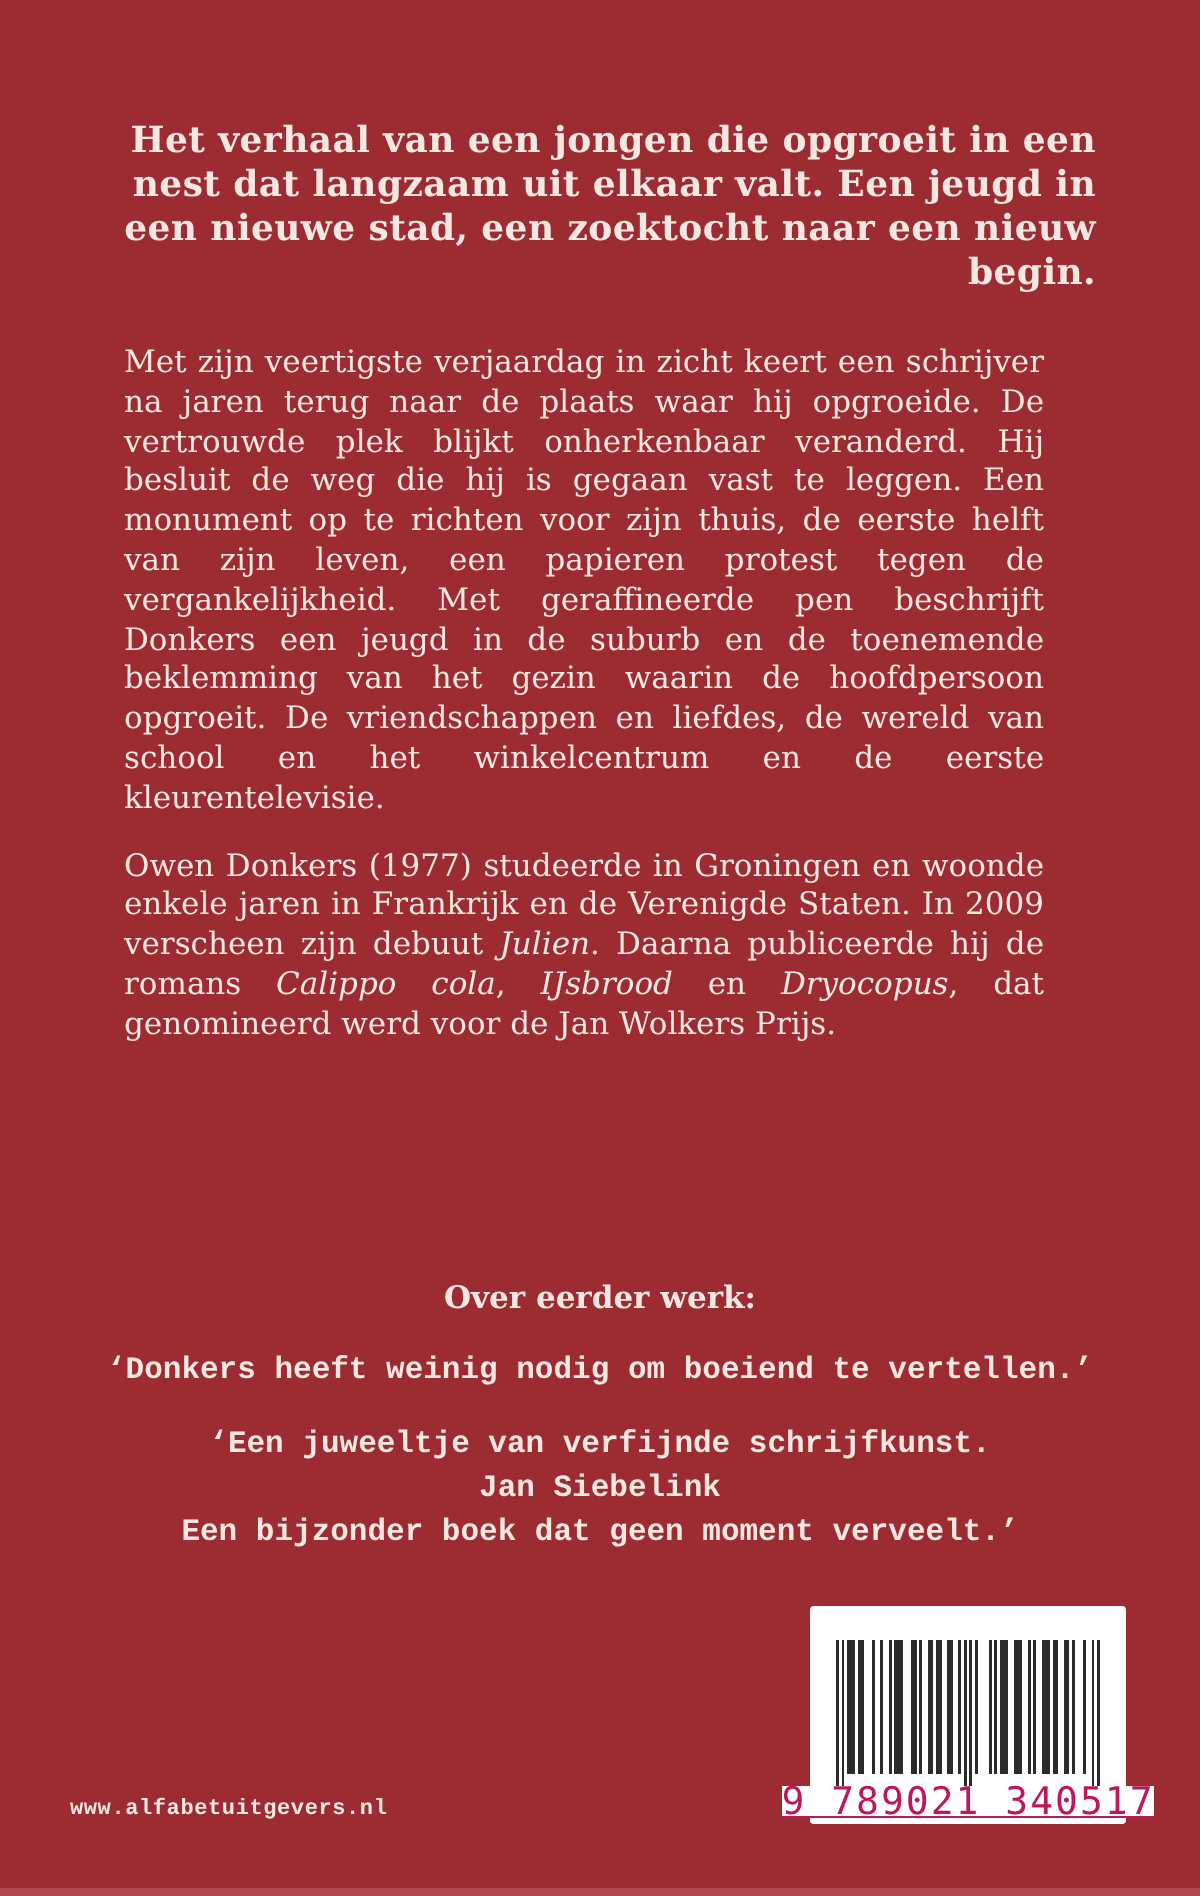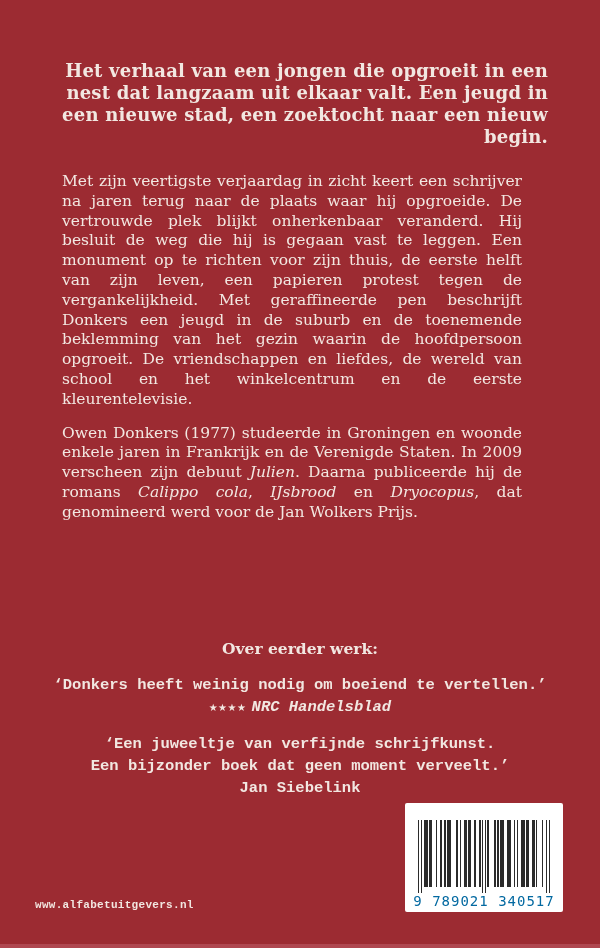--- a/index.html
+++ b/index.html
@@ -58,26 +58,27 @@
     background: #ffffff;
     border-radius: 2px;
     display: flex;
     flex-direction: column;
     align-items: center;
   }
   .barcode-bars { margin-top: 17px; display: block; }
   .barcode-number {
     margin-top: -3px;
     font-family: "DejaVu Sans Mono", "Liberation Mono", monospace;
-    font-size: 14px;
-    color: #0369a1;
+    font-size: 19px;
+    color: #be185d;
     letter-spacing: 1px;
     background: #ffffff;
     line-height: 16px;
     white-space: nowrap;
+    text-decoration: underline;
   }
   .bottom-edge {
     position: absolute;
     left: 0; right: 0; bottom: 0;
     height: 4px;
     background: #AF4750;
   }
 </style>
 </head>
 <body>
@@ -89,29 +90,26 @@
   <div class="synopsis">
     <p><span>Met zijn veertigste verjaardag in zicht keert een schrijver na jaren terug naar de plaats waar hij opgroeide. De vertrouwde plek blijkt onherkenbaar veranderd. Hij besluit de weg die hij is gegaan vast te leggen. Een monument op te richten voor zijn thuis, de eerste helft van zijn leven, een papieren protest tegen de vergankelijkheid. Met geraffineerde pen beschrijft Donkers een jeugd in de suburb en de toenemende beklemming van het gezin waarin de hoofdpersoon opgroeit. De vriendschappen en liefdes, de wereld van school en het winkelcentrum en de eerste kleurentelevisie.</span></p>
     <p><span>Owen Donkers (1977) studeerde in Groningen en woonde enkele jaren in Frankrijk en de Verenigde Staten. In 2009 verscheen zijn debuut </span><span class="it">Julien</span><span>. Daarna publiceerde hij de romans </span><span class="it">Calippo cola</span><span>, </span><span class="it">IJsbrood</span><span> en </span><span class="it">Dryocopus</span><span>, dat genomineerd werd voor de Jan Wolkers Prijs.</span></p>
   </div>
 
   <div class="reviews">
     <div class="reviews-heading">Over eerder werk:</div>
 
     <div class="review">
       <div>‘Donkers heeft weinig nodig om boeiend te vertellen.’</div>
-      <div>
-        <span class="star-rating">★★★★</span><span class="it">NRC Handelsblad</span>
-      </div>
     </div>
 
     <div class="review">
       <div>‘Een juweeltje van verfijnde schrijfkunst.</div>
+      <div>Jan Siebelink</div>
       <div>Een bijzonder boek dat geen moment verveelt.’</div>
-      <div>Jan Siebelink</div>
     </div>
   </div>
 
   <div class="site">www.alfabetuitgevers.nl</div>
 
   <div class="barcode-box">
     <svg class="barcode-bars" width="132" height="76" viewBox="0 0 95 76" preserveAspectRatio="none" shape-rendering="crispEdges">
         <rect x="0" y="0" width="1" height="76" fill="#2b2b2b"></rect>
         <rect x="2" y="0" width="1" height="76" fill="#2b2b2b"></rect>
         <rect x="4" y="0" width="1" height="67" fill="#2b2b2b"></rect>

